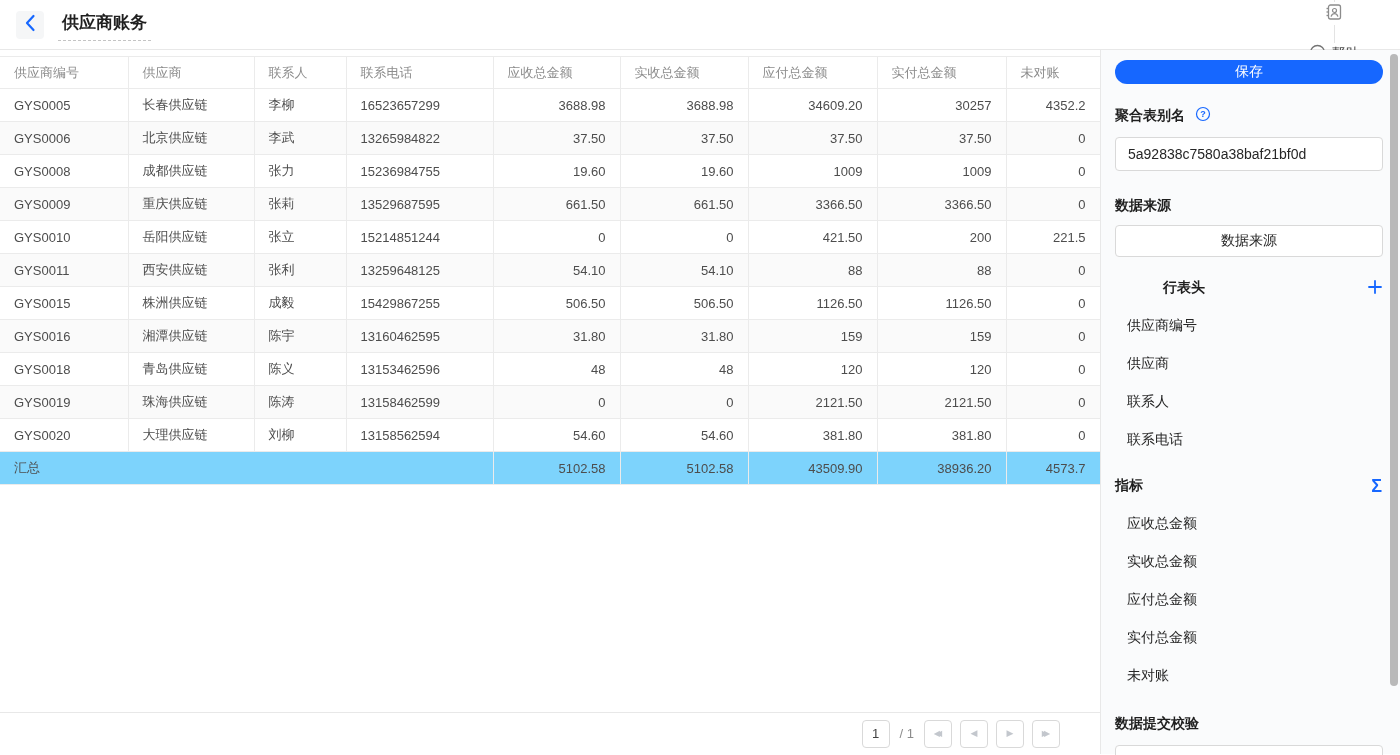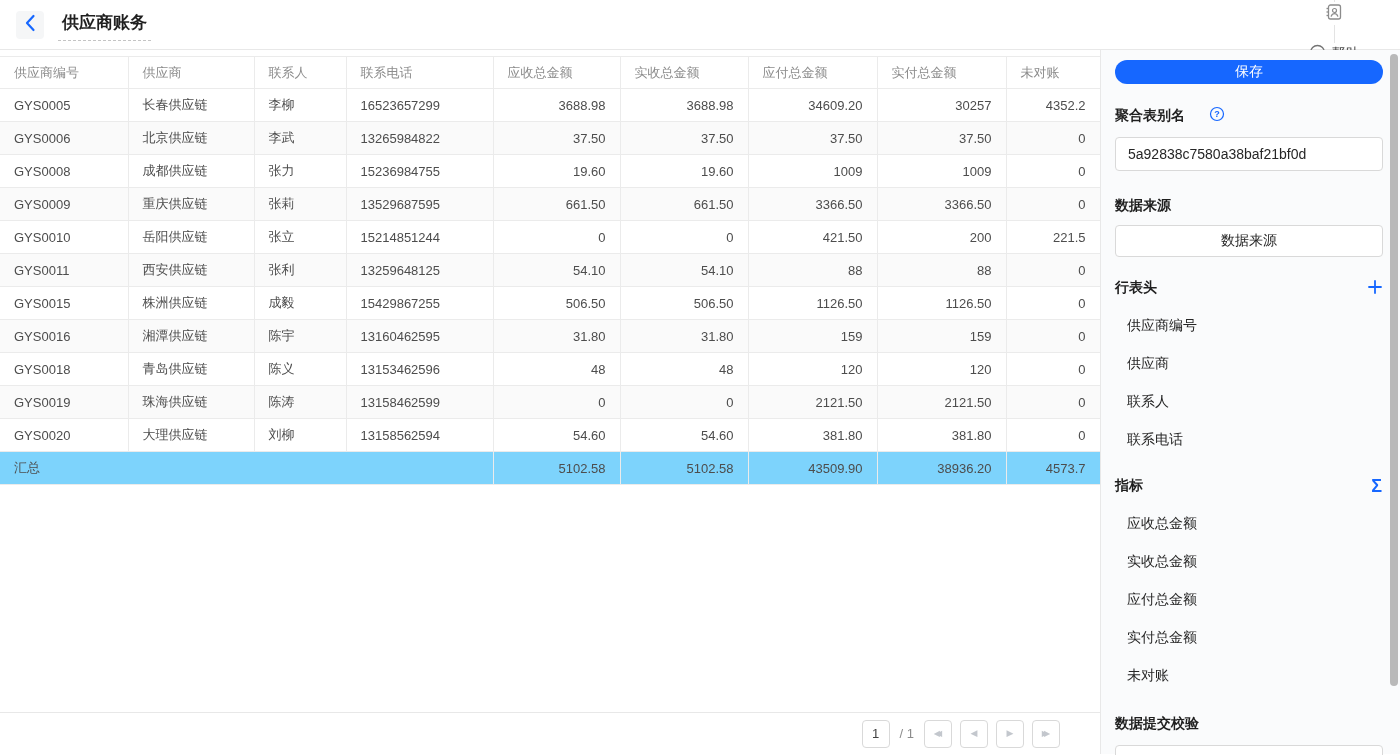--- a/index.html
+++ b/index.html
@@ -56,29 +56,29 @@
     display:flex;align-items:center;justify-content:center;font-size:13px;color:#434343;}
   .pg-total{color:#8c8c8c;font-size:13px;margin:0 2px;}
   .pg-btn{cursor:pointer;color:#c3c7cd;}
   .pg-btn .tri{font-size:9px;line-height:1;}
   .pg-btn .dbl{letter-spacing:-4px;margin-right:4px;font-size:8px;}
   
   .sidebar{width:300px;border-left:1px solid var(--border);background:#fafbfc;
     position:relative;padding:10px 18px 0 14px;}
   .save-btn{width:268px;height:24px;border:none;border-radius:16px;background:var(--primary);
     color:#fff;font-size:14px;cursor:pointer;display:block;}
-  .sb-label{display:flex;align-items:center;gap:24px;font-weight:700;color:#1f1f1f;font-size:14px;}
+  .sb-label{display:flex;align-items:center;gap:10px;font-weight:700;color:#1f1f1f;font-size:14px;}
   .sb-label .spacer{margin-left:auto;}
   .alias-label{margin-top:22px;}
   .alias-input{margin-top:12px;width:268px;height:34px;border:1px solid #d9d9d9;border-radius:4px;
     background:#fff;padding:12px 12px;font-size:14px;color:var(--text-dark);font-family:inherit;}
   .ds-label{margin-top:26px;}
   .ds-btn{margin-top:10px;width:268px;height:32px;border:1px solid #d9d9d9;border-radius:4px;
     background:#fff;font-size:14px;color:var(--text-dark);cursor:pointer;font-family:inherit;}
-  .rh-label{margin-top:22px;}
+  .rh-label{margin-top:22px;margin-left:48px;}
   .field-item{margin-top:20px;padding-left:12px;font-size:14px;color:var(--text-dark);cursor:pointer;}
   .metrics-label{margin-top:28px;}
   .sigma{color:var(--primary);font-weight:700;font-size:18px;line-height:1;cursor:pointer;}
   .plus-icon{cursor:pointer;}
   .val-label{margin-top:30px;}
   .add-val-btn{margin-top:12px;width:268px;height:30px;border:1px solid #d9d9d9;border-radius:4px;
     background:#fff;font-size:13px;color:#434343;cursor:pointer;font-family:inherit;
     display:flex;align-items:center;justify-content:center;gap:6px;}
   .scroll-thumb{position:absolute;top:4px;right:2px;width:8px;height:632px;
     border-radius:4px;background:#b9b9b9;cursor:grab;}

